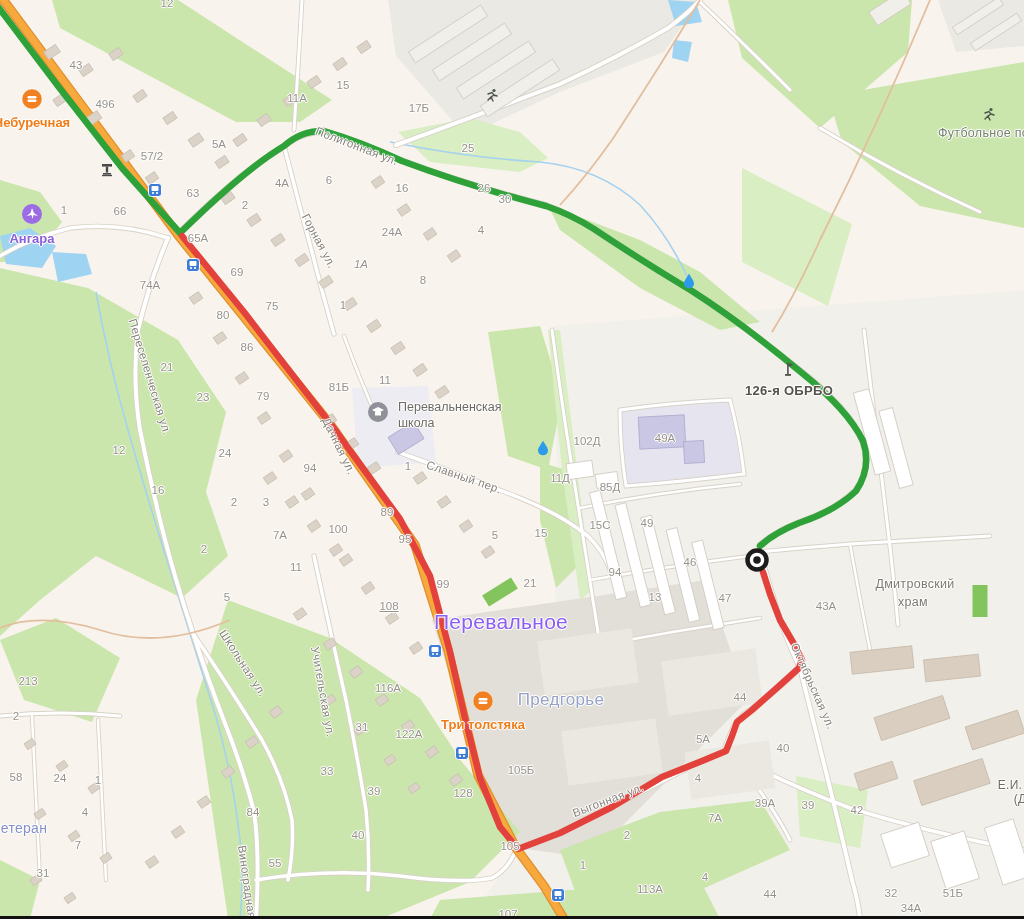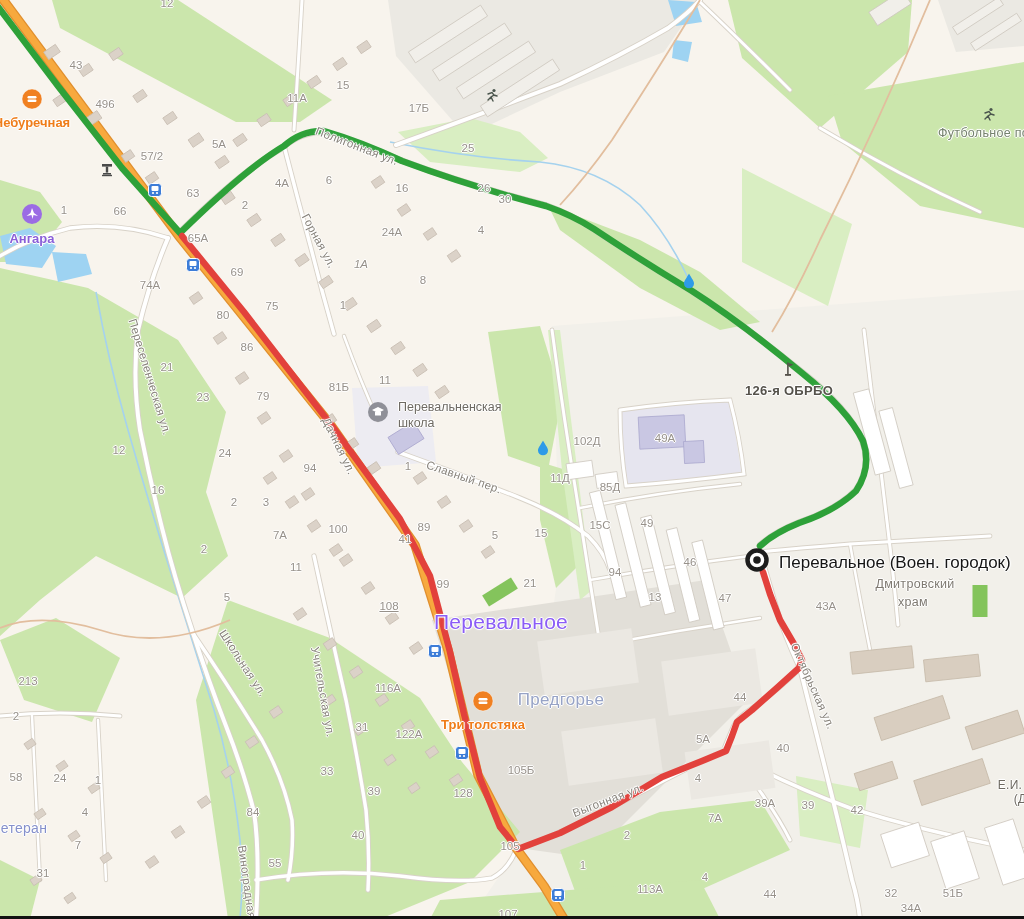--- a/index.html
+++ b/index.html
@@ -233,21 +233,20 @@
       <path d="M182,236 L244,312 L332,426 L400,519 L430,576 L450,652 L464,714 L480,778 L500,827 L518,849 L560,833 L612,807 L662,777 L702,761 L726,751 L732,736 L737,722 L752,710 L778,687 L799,668 L802,660 L794,644 L780,620 L770,594 L763,572" fill="none" stroke="#E2413C" stroke-width="6.5" stroke-linejoin="round" stroke-linecap="round"></path>
     </svg>
   <div id="labels">
     <div class="lbl town" style="left: 501px; top: 622px;">Перевальное</div>
     <div class="icn" id="dest-marker" style="left: 757px; top: 562px;">
       <svg width="26" height="26" viewBox="0 0 26 26">
         <circle cx="13" cy="13" r="9.5" fill="#ffffff" stroke="#1d1d1d" stroke-width="4.5"></circle>
         <circle cx="13" cy="13" r="3.8" fill="#1d1d1d"></circle>
       </svg>
     </div>
-    <div class="dest-label" style="left: 779px; top: 563px;">Перевальное (Воен. городок)</div>
   <div class="lbl hn" style="left: 167px; top: 3px;">12</div>
       <div class="lbl hn" style="left: 76px; top: 65px;">43</div>
       <div class="lbl hn" style="left: 105px; top: 104px;">496</div>
       <div class="lbl hn" style="left: 297px; top: 98px;">11А</div>
       <div class="lbl hn" style="left: 343px; top: 85px;">15</div>
       <div class="lbl hn" style="left: 419px; top: 108px;">17Б</div>
       <div class="lbl hn" style="left: 219px; top: 144px;">5А</div>
       <div class="lbl hn" style="left: 152px; top: 156px;">57/2</div>
       <div class="lbl hn" style="left: 282px; top: 183px;">4А</div>
       <div class="lbl hn" style="left: 329px; top: 180px;">6</div>
@@ -273,24 +272,24 @@
       <div class="lbl hn" style="left: 339px; top: 387px;">81Б</div>
       <div class="lbl hn" style="left: 343px; top: 305px;">1</div>
       <div class="lbl hn" style="left: 385px; top: 380px;">11</div>
       <div class="lbl hn" style="left: 167px; top: 367px;">21</div>
       <div class="lbl hn" style="left: 203px; top: 397px;">23</div>
       <div class="lbl hn" style="left: 119px; top: 450px;">12</div>
       <div class="lbl hn" style="left: 158px; top: 490px;">16</div>
       <div class="lbl hn" style="left: 225px; top: 453px;">24</div>
       <div class="lbl hn" style="left: 310px; top: 468px;">94</div>
       <div class="lbl hn" style="left: 408px; top: 466px;">1</div>
-      <div class="lbl hn" style="left: 387px; top: 527px; margin-left: 37px;">89</div>
+      <div class="lbl hn" style="left: 387px; top: 512px;">89</div>
       <div class="lbl hn" style="left: 338px; top: 529px;">100</div>
       <div class="lbl hn" style="left: 296px; top: 567px;">11</div>
-      <div class="lbl hn" style="left: 405px; top: 539px;">41</div>
+      <div class="lbl hn" style="left: 405px; top: 539px;">95</div>
       <div class="lbl hn" style="left: 495px; top: 535px;">5</div>
       <div class="lbl hn" style="left: 541px; top: 533px;">15</div>
       <div class="lbl hn" style="left: 530px; top: 583px;">21</div>
       <div class="lbl hn" style="left: 443px; top: 584px;">99</div>
       <div class="lbl hn" style="left: 234px; top: 502px;">2</div>
       <div class="lbl hn" style="left: 266px; top: 502px;">3</div>
       <div class="lbl hn" style="left: 280px; top: 535px;">7А</div>
       <div class="lbl hn" style="left: 204px; top: 549px;">2</div>
       <div class="lbl hn" style="left: 227px; top: 597px;">5</div>
       <div class="lbl hn" style="left: 389px; top: 606px; text-decoration: underline;">108</div>

